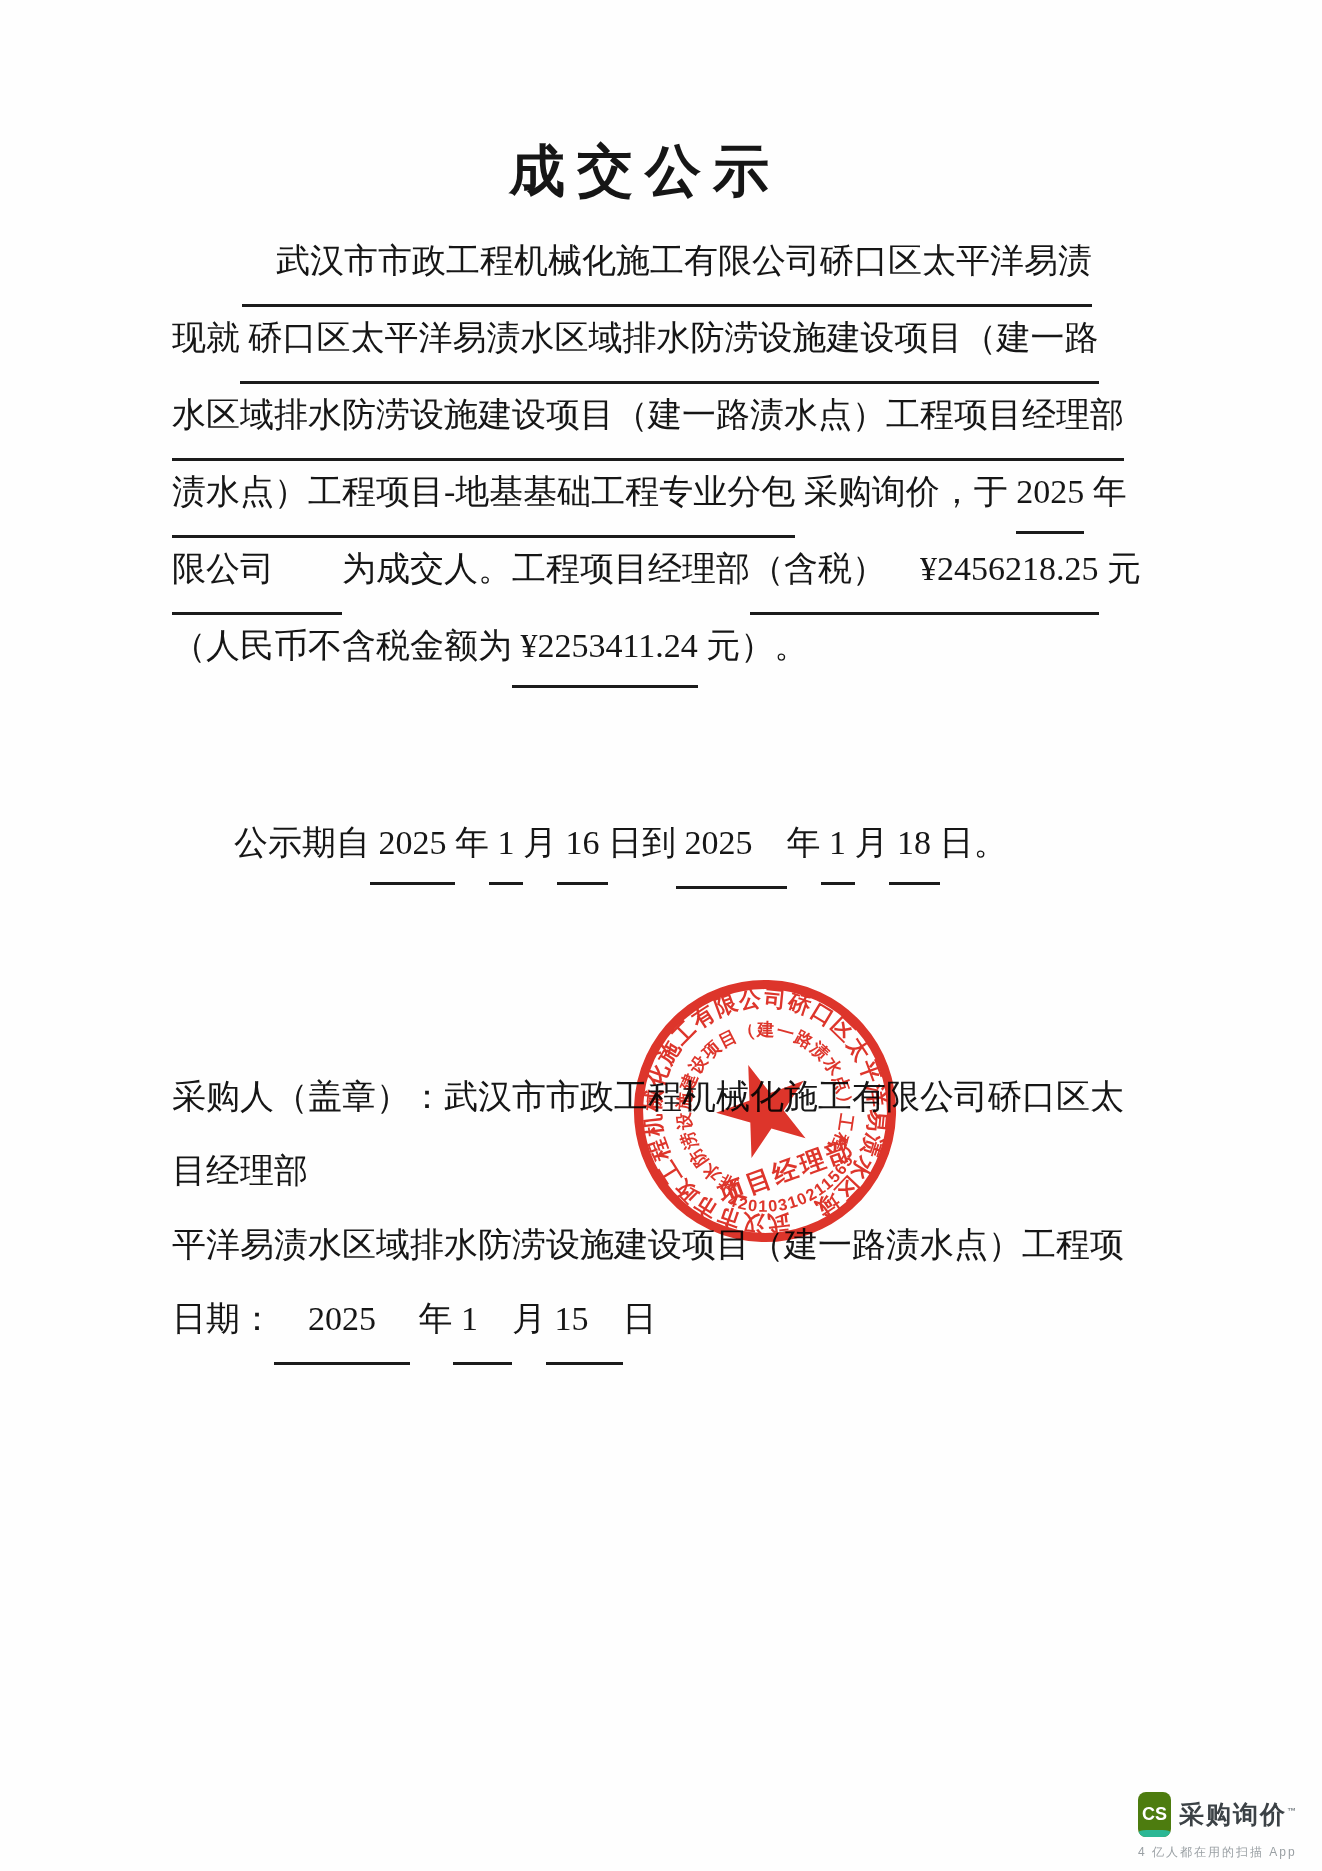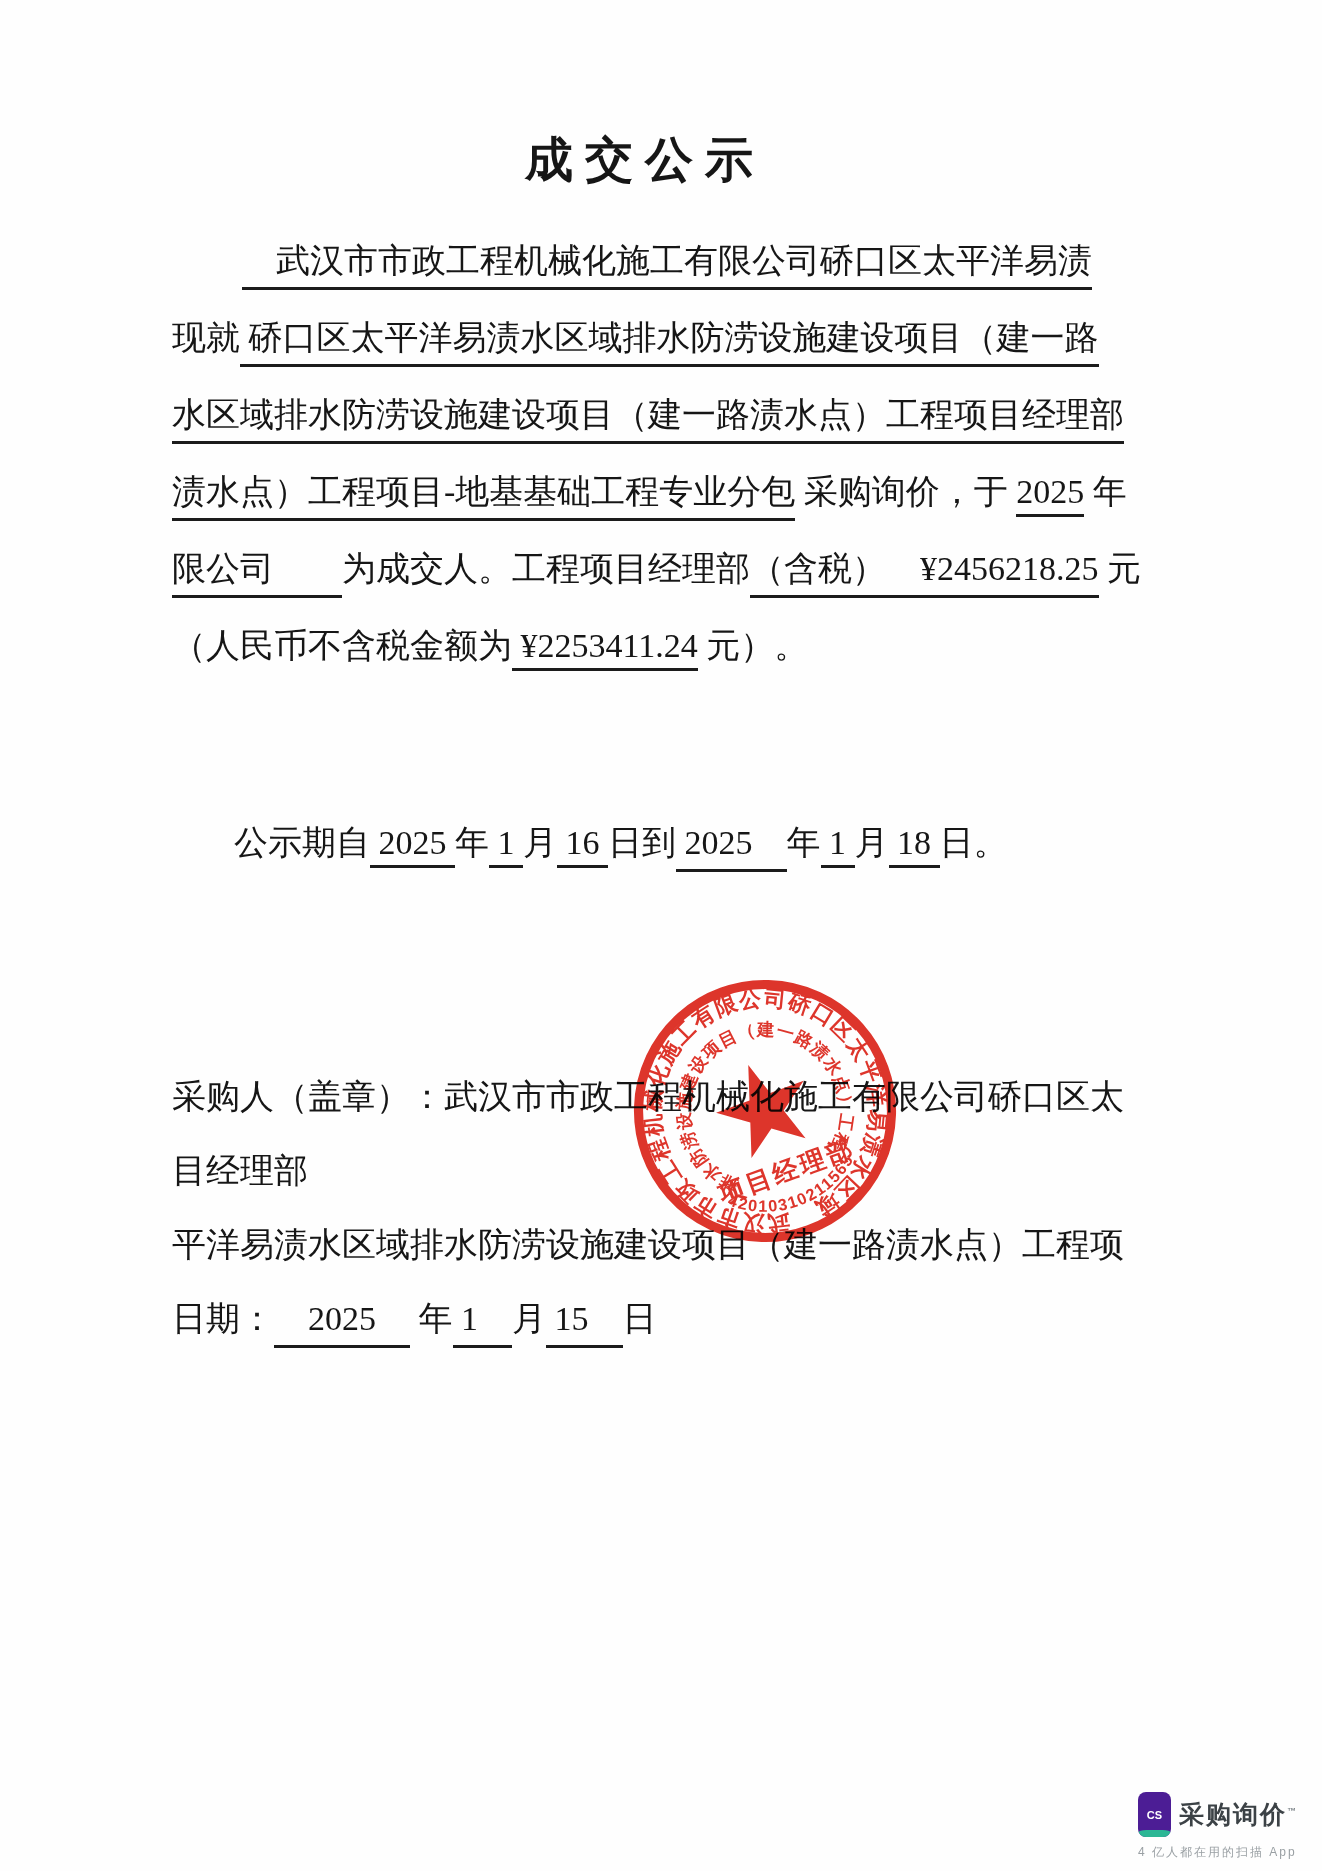--- a/index.html
+++ b/index.html
@@ -7,53 +7,53 @@
     position:relative;
     width:1322px;height:1871px;
     margin:0 auto;
     background:#fefefe;
     font-family:"Liberation Serif","DejaVu Serif",serif;
     color:#161616;
     overflow:hidden;
   }
   .doc-title{
     position:absolute;top:96px;left:170px;width:950px;
-    text-align:center;font-size:48px;font-weight:bold;letter-spacing:12px;
+    text-align:center;font-size:56px;font-weight:bold;letter-spacing:12px;
   }
   .para{position:absolute;left:172px;width:960px;font-size:34px;}
   #para1{top:238px;}
   #para1 .line{height:77px;}
   #para2{top:800px;}
   #para2 .line{height:77px;margin-top:20px;}
   #para3{top:1074px;}
   #para3 .line{height:74px;}
   .line{white-space:nowrap;}
   .seg{display:inline-block;}
-  .u{border-bottom:3px solid #1c1c1c;padding-bottom:3px;}
+  .u{border-bottom:3px solid #1c1c1c;padding-bottom:20px;}
 
   
   .seal{
     position:absolute;left:612px;top:958px;width:306px;height:306px;
     transform:rotate(-20deg);
     opacity:.92;
     mix-blend-mode:multiply;
     font-family:"Liberation Sans","DejaVu Sans",sans-serif;
   }
 
   
   .watermark{
     position:absolute;left:1138px;top:1792px;width:175px;
     font-family:"Liberation Sans","DejaVu Sans",sans-serif;
   }
   .wm-row{display:flex;align-items:center;gap:8px;}
   .wm-logo{
     position:relative;width:33px;height:45px;border-radius:8px;
-    background:#4c1d95;color:#ffffff;
+    background:#4d7c0f;color:#ffffff;
     display:flex;align-items:center;justify-content:center;
-    font-size:11px;font-weight:bold;overflow:hidden;
+    font-size:18px;font-weight:bold;overflow:hidden;
   }
   .wm-logo-band{
     position:absolute;left:0;right:0;bottom:0;height:7px;
     background:#2cb795;border-radius:50% 50% 8px 8px / 80% 80% 8px 8px;
   }
   .wm-name{
     font-size:25px;font-weight:bold;color:#3c4246;letter-spacing:2px;white-space:nowrap;
   }
   .wm-name sup{font-size:9px;color:#7b8287;}
   .wm-tagline{

